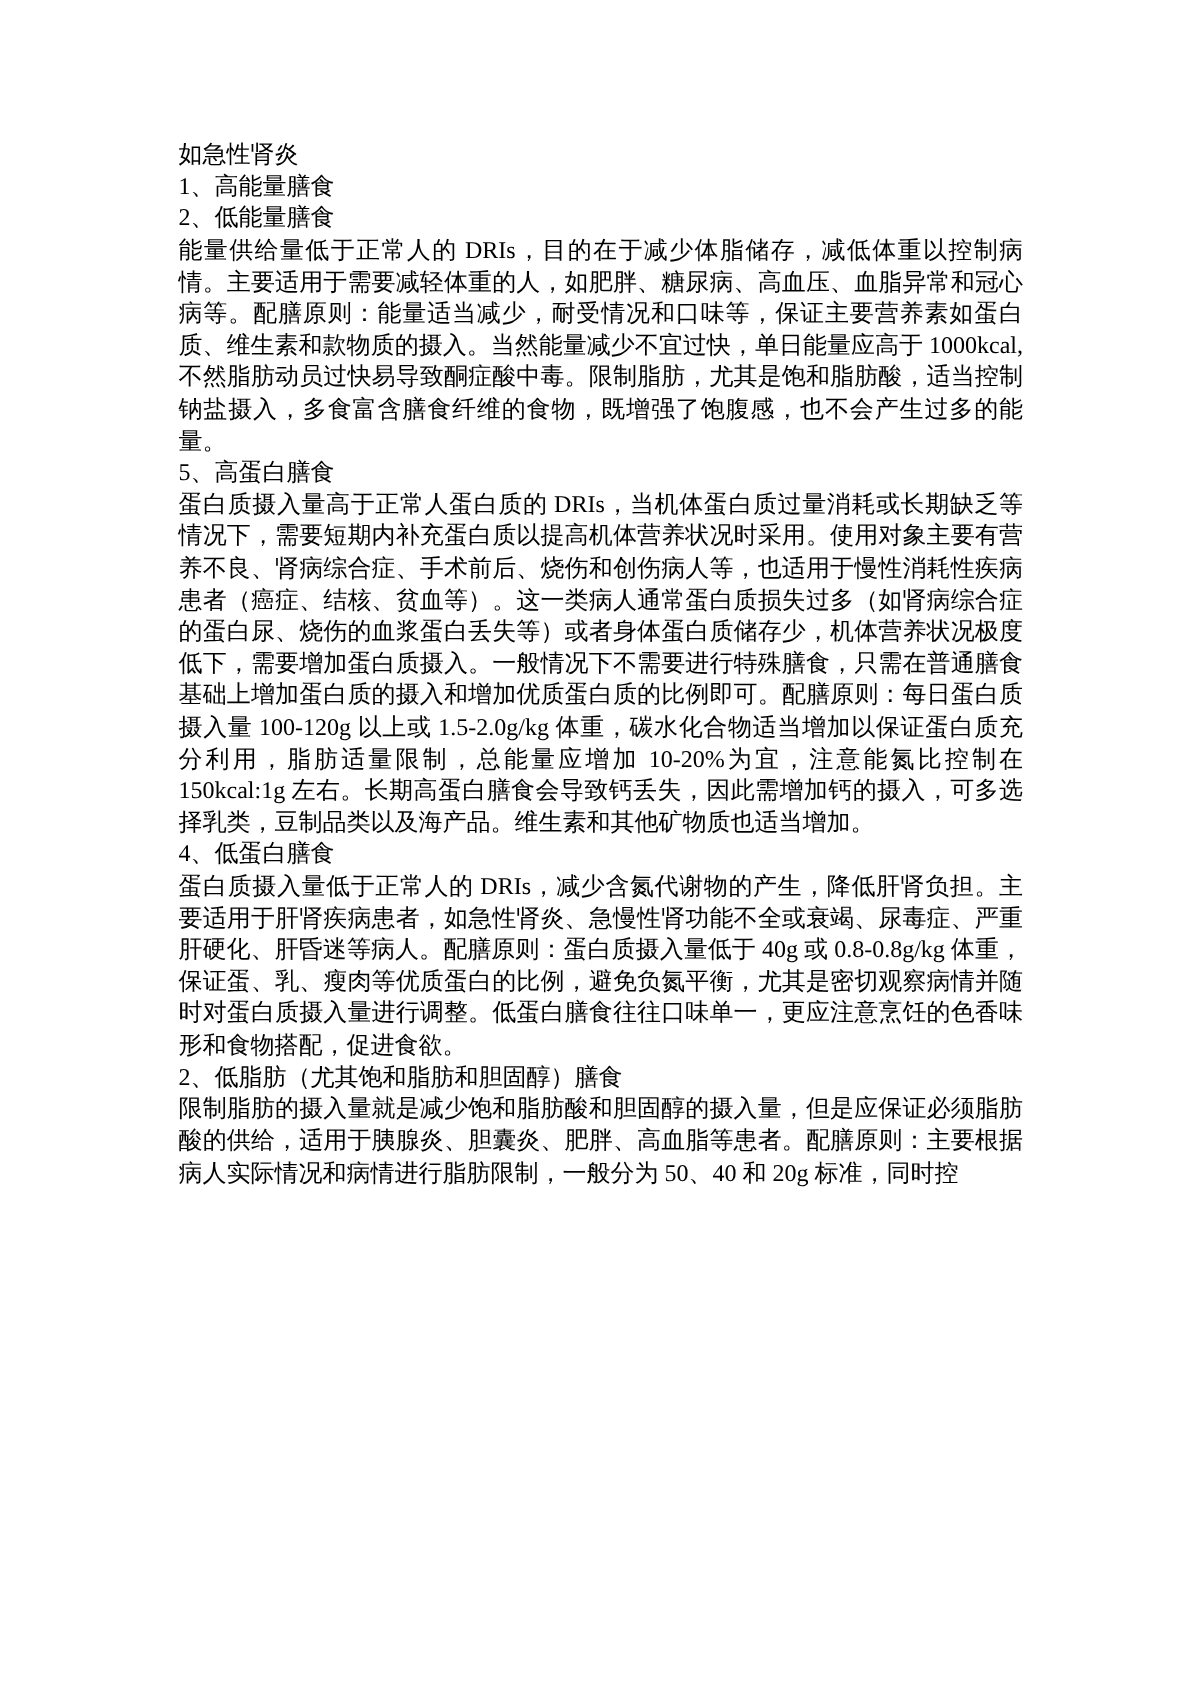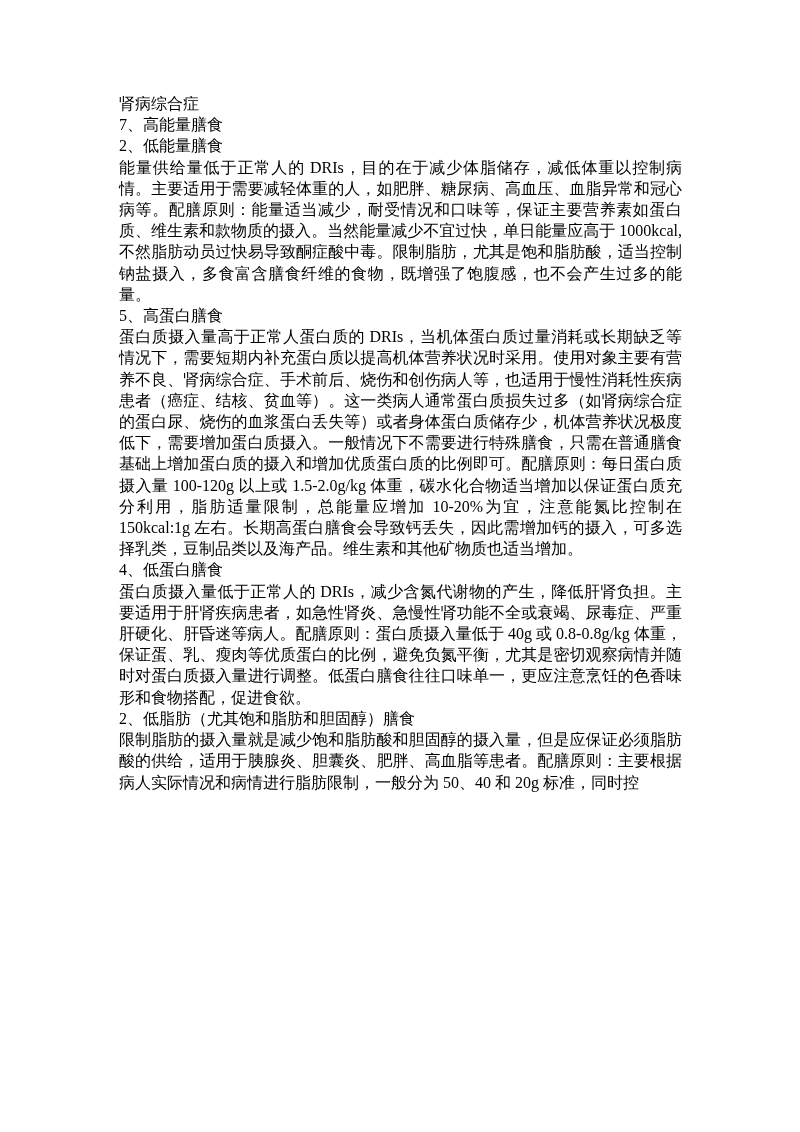--- a/index.html
+++ b/index.html
@@ -39,23 +39,23 @@
   
   .doc-title, .doc-heading {
     text-align: left;
   }
 </style>
 </head>
 <body>
 
 <div class="page">
   <div class="text-block">
-    <p class="doc-title">肾病综合症</p>
+    <p class="doc-title">如急性肾炎</p>
     <div id="blocks-container">
-        <p class="doc-heading">7、高能量膳食</p>
+        <p class="doc-heading">1、高能量膳食</p>
         <p class="doc-heading">2、低能量膳食</p>
         <p class="doc-paragraph">能量供给量低于正常人的 DRIs，目的在于减少体脂储存，减低体重以控制病情。主要适用于需要减轻体重的人，如肥胖、糖尿病、高血压、血脂异常和冠心病等。配膳原则：能量适当减少，耐受情况和口味等，保证主要营养素如蛋白质、维生素和款物质的摄入。当然能量减少不宜过快，单日能量应高于 1000kcal,不然脂肪动员过快易导致酮症酸中毒。限制脂肪，尤其是饱和脂肪酸，适当控制钠盐摄入，多食富含膳食纤维的食物，既增强了饱腹感，也不会产生过多的能量。</p>
         <p class="doc-heading">5、高蛋白膳食</p>
         <p class="doc-paragraph">蛋白质摄入量高于正常人蛋白质的 DRIs，当机体蛋白质过量消耗或长期缺乏等情况下，需要短期内补充蛋白质以提高机体营养状况时采用。使用对象主要有营养不良、肾病综合症、手术前后、烧伤和创伤病人等，也适用于慢性消耗性疾病患者（癌症、结核、贫血等）。这一类病人通常蛋白质损失过多（如肾病综合症的蛋白尿、烧伤的血浆蛋白丢失等）或者身体蛋白质储存少，机体营养状况极度低下，需要增加蛋白质摄入。一般情况下不需要进行特殊膳食，只需在普通膳食基础上增加蛋白质的摄入和增加优质蛋白质的比例即可。配膳原则：每日蛋白质摄入量 100-120g 以上或 1.5-2.0g/kg 体重，碳水化合物适当增加以保证蛋白质充分利用，脂肪适量限制，总能量应增加 10-20%为宜，注意能氮比控制在 150kcal:1g 左右。长期高蛋白膳食会导致钙丢失，因此需增加钙的摄入，可多选择乳类，豆制品类以及海产品。维生素和其他矿物质也适当增加。</p>
         <p class="doc-heading">4、低蛋白膳食</p>
         <p class="doc-paragraph">蛋白质摄入量低于正常人的 DRIs，减少含氮代谢物的产生，降低肝肾负担。主要适用于肝肾疾病患者，如急性肾炎、急慢性肾功能不全或衰竭、尿毒症、严重肝硬化、肝昏迷等病人。配膳原则：蛋白质摄入量低于 40g 或 0.8-0.8g/kg 体重，保证蛋、乳、瘦肉等优质蛋白的比例，避免负氮平衡，尤其是密切观察病情并随时对蛋白质摄入量进行调整。低蛋白膳食往往口味单一，更应注意烹饪的色香味形和食物搭配，促进食欲。</p>
         <p class="doc-heading">2、低脂肪（尤其饱和脂肪和胆固醇）膳食</p>
         <p class="doc-paragraph">限制脂肪的摄入量就是减少饱和脂肪酸和胆固醇的摄入量，但是应保证必须脂肪酸的供给，适用于胰腺炎、胆囊炎、肥胖、高血脂等患者。配膳原则：主要根据病人实际情况和病情进行脂肪限制，一般分为 50、40 和 20g 标准，同时控</p>
       </div>
   </div>

